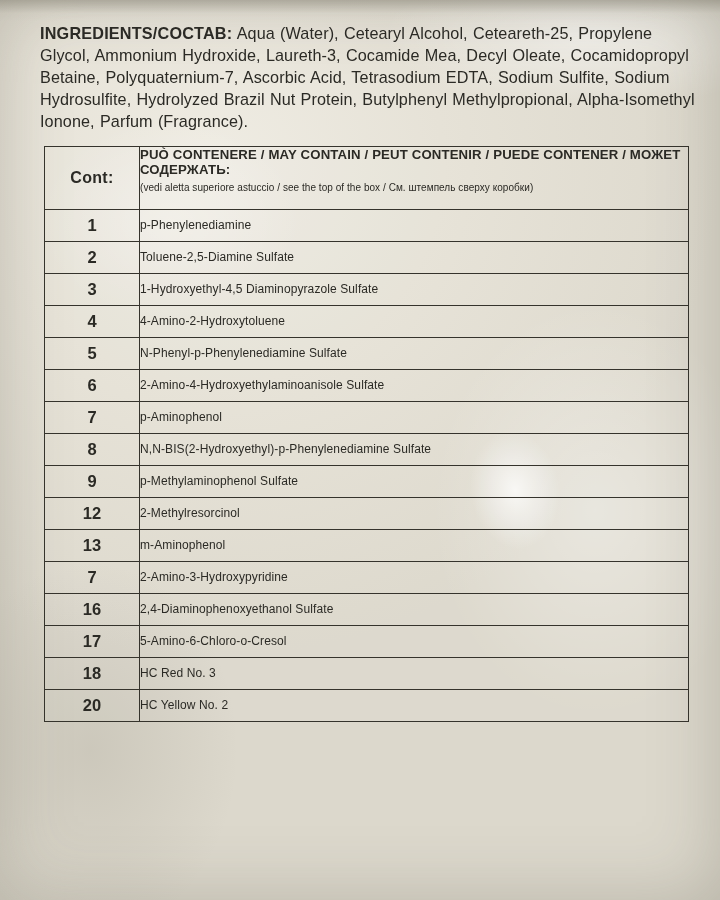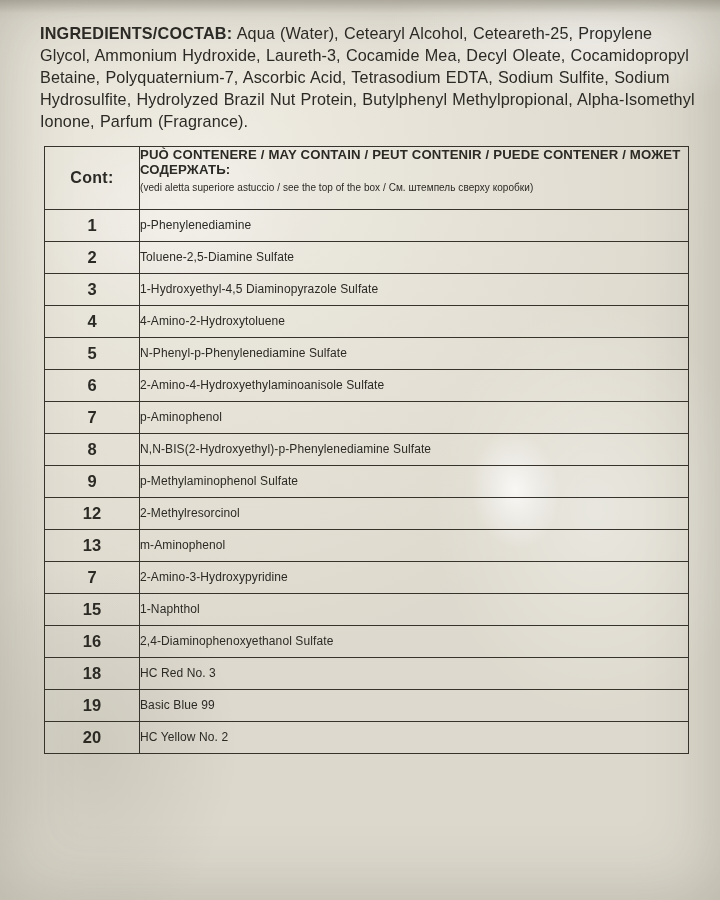--- a/index.html
+++ b/index.html
@@ -229,36 +229,32 @@
           </tr>
           <tr>
             <td class="num">13</td>
             <td class="name">m-Aminophenol</td>
           </tr>
           <tr>
             <td class="num">7</td>
             <td class="name">2-Amino-3-Hydroxypyridine</td>
           </tr>
           <tr>
-            <td class="num">15</td>
-            <td class="name">1-Naphthol</td>
-          </tr>
-          <tr>
             <td class="num">16</td>
             <td class="name">2,4-Diaminophenoxyethanol Sulfate</td>
           </tr>
           <tr>
+            <td class="num">17</td>
+            <td class="name">5-Amino-6-Chloro-o-Cresol</td>
+          </tr>
+          <tr>
             <td class="num">18</td>
             <td class="name">HC Red No. 3</td>
           </tr>
           <tr>
-            <td class="num">19</td>
-            <td class="name">Basic Blue 99</td>
-          </tr>
-          <tr>
             <td class="num">20</td>
             <td class="name">HC Yellow No. 2</td>
           </tr>
         </tbody>
     </table>
 
   </div>
 
   <div class="edge-shadow"></div>
 

